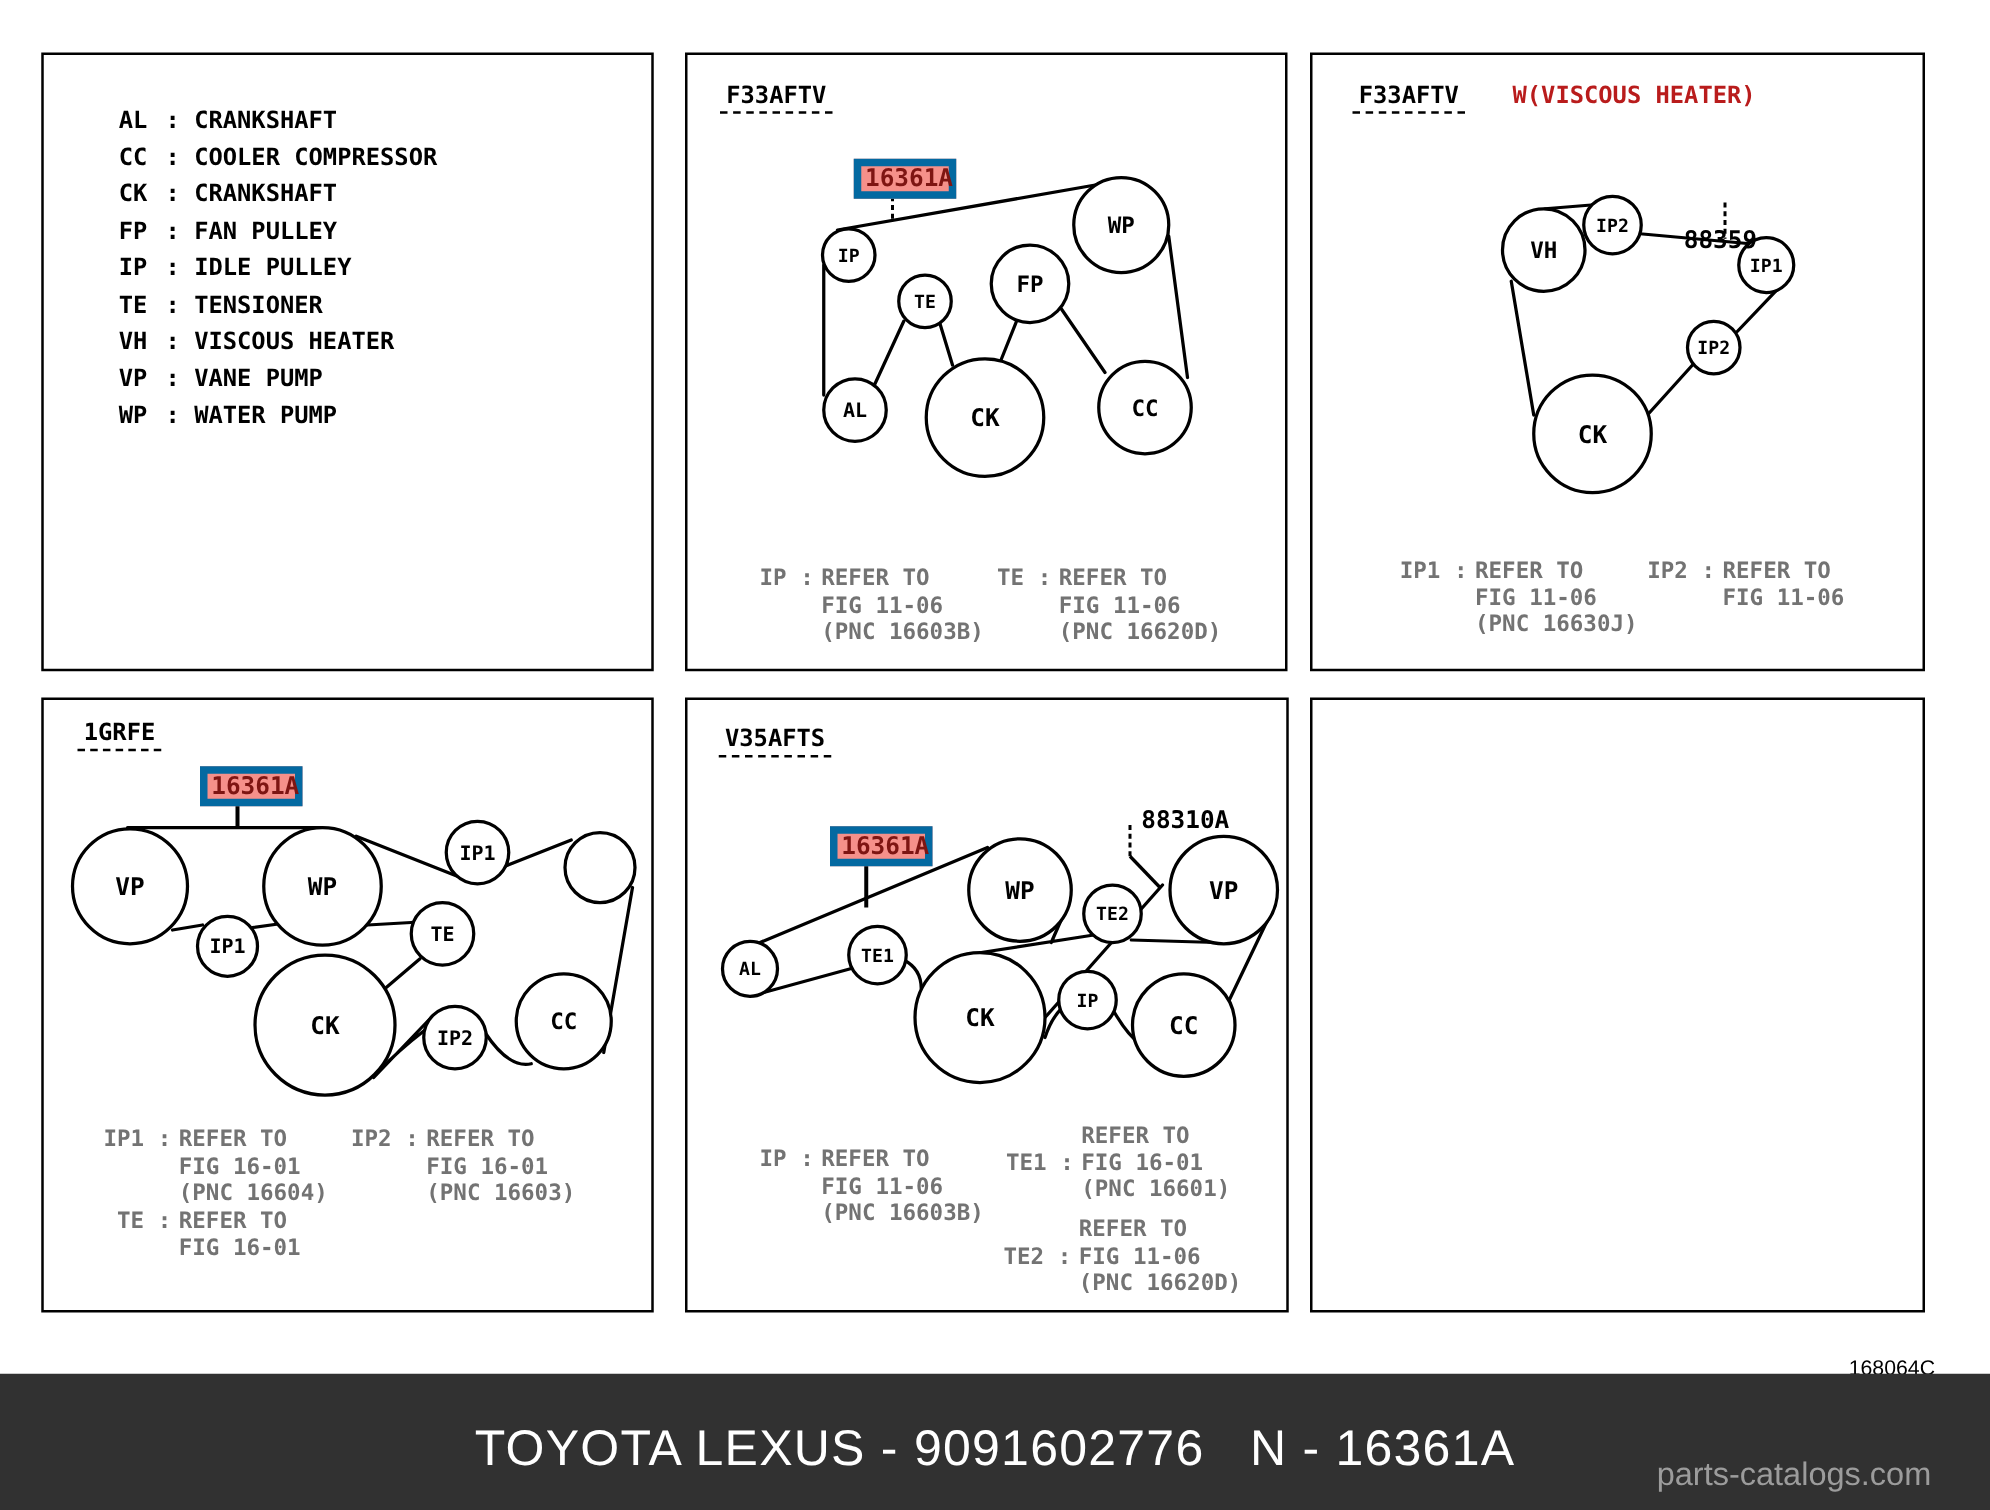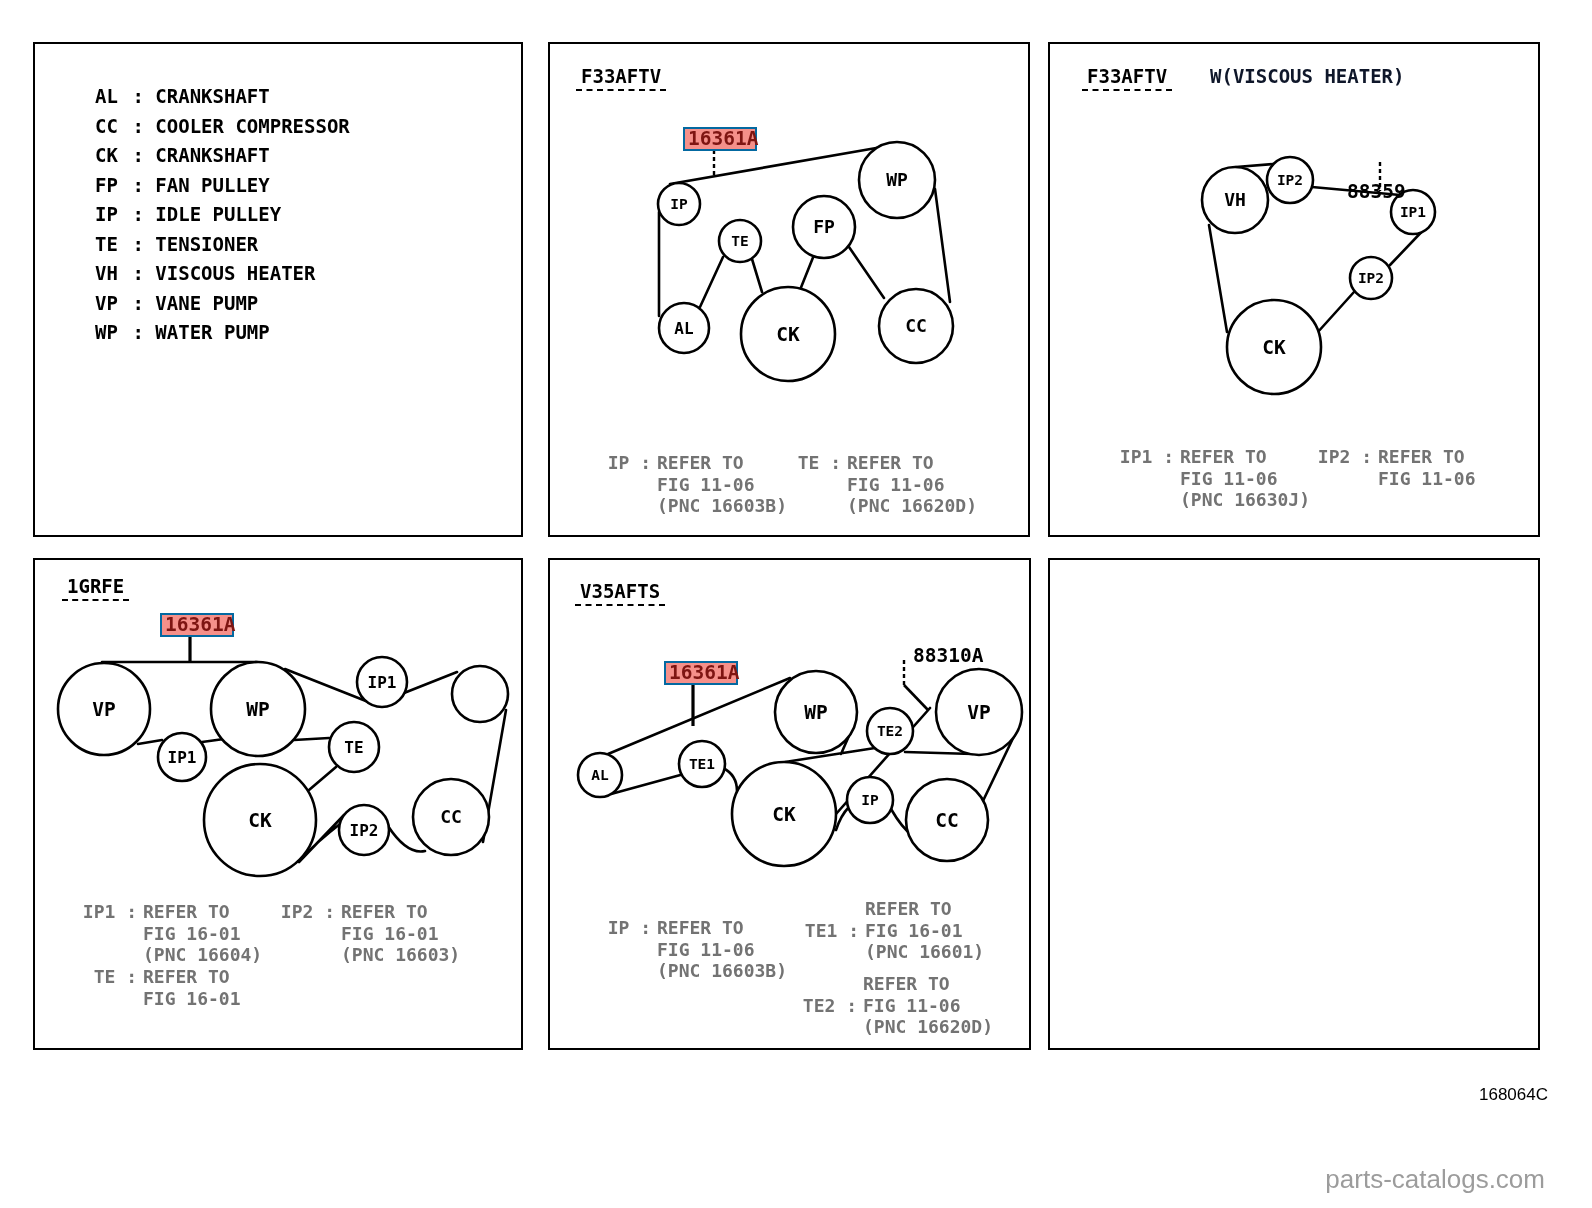--- a/index.html
+++ b/index.html
@@ -9,26 +9,26 @@
   .diagram{position:absolute;left:0;top:0;width:100%;height:100%;}
   .belt{fill:none;stroke:#000;stroke-width:2.6;stroke-linecap:round;}
   .leader{fill:none;stroke:#000;stroke-width:2.6;}
   .leader.solid{stroke-width:3.2;}
   .leader.dash{stroke-dasharray:4 3;stroke-width:2.4;}
   .pulley{fill:#fff;stroke:#000;stroke-width:2.6;}
   .pulley-label{font-family:"DejaVu Sans Mono",monospace;font-weight:700;fill:#000;
                 text-anchor:middle;}
   .panel-header{position:absolute;font:700 19px "DejaVu Sans Mono",monospace;color:#000;
                 border-bottom:2px dashed #000;padding:0 5px 2px 5px;white-space:nowrap;}
-  .panel-subtitle{position:absolute;font:700 19px "DejaVu Sans Mono",monospace;color:#0f172a;
+  .panel-subtitle{position:absolute;font:700 19px "DejaVu Sans Mono",monospace;color:#b91c1c;
                 white-space:nowrap;}
   .label-layer,.notes-layer{position:absolute;left:0;top:0;width:100%;height:100%;pointer-events:none;}
   .part-label{position:absolute;font:700 19.5px "DejaVu Sans Mono",monospace;color:#000;
               white-space:nowrap;pointer-events:auto;}
-  .part-label.highlight{background:#F5908A;border:2px solid #0369a1;color:#7E1512;
+  .part-label.highlight{background:#F5908A;border:6px solid #0369a1;color:#7E1512;
               height:20px;line-height:20px;width:67px;overflow:visible;padding:0 0 0 3px;}
   .note{position:absolute;font:700 18px "DejaVu Sans Mono",monospace;line-height:21.5px;color:#737373;}
   .note-row{display:flex;white-space:pre;}
   .note-label{flex:0 0 56px;width:56px;text-align:right;}
   .note-text{margin-left:6px;}
   .legend-list{position:absolute;left:60px;top:38px;font:700 19px "DejaVu Sans Mono",monospace;
                line-height:29.5px;color:#000;}
   .legend-row{white-space:pre;}
   .legend-abbr{display:inline-block;min-width:26px;}
   .figure-code{position:absolute;right:44px;top:1085px;font:400 17px "Liberation Sans",sans-serif;color:#000;}
@@ -224,15 +224,18 @@
           <div class="note-row"><span class="note-label">TE2 :</span><span class="note-text">FIG 11-06</span></div>
           <div class="note-row"><span class="note-label"></span><span class="note-text">(PNC 16620D)</span></div>
         </div>
       </div>
   </section>
 
   <section class="panel" style="left:1048px;top:558px;width:492px;height:492px;"></section>
 
   <div class="figure-code">168064C</div>
 
+  <div class="footer">
+    <div class="footer-title">TOYOTA LEXUS - 9091602776   N - 16361A</div>
+  </div>
   <div class="watermark">parts-catalogs.com</div>
 
 </div>
 
 </body></html>

